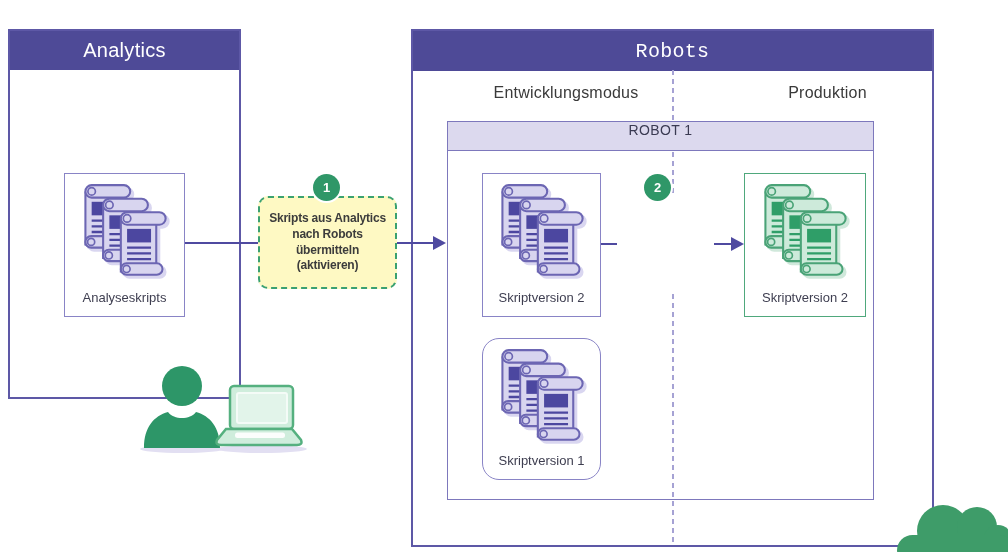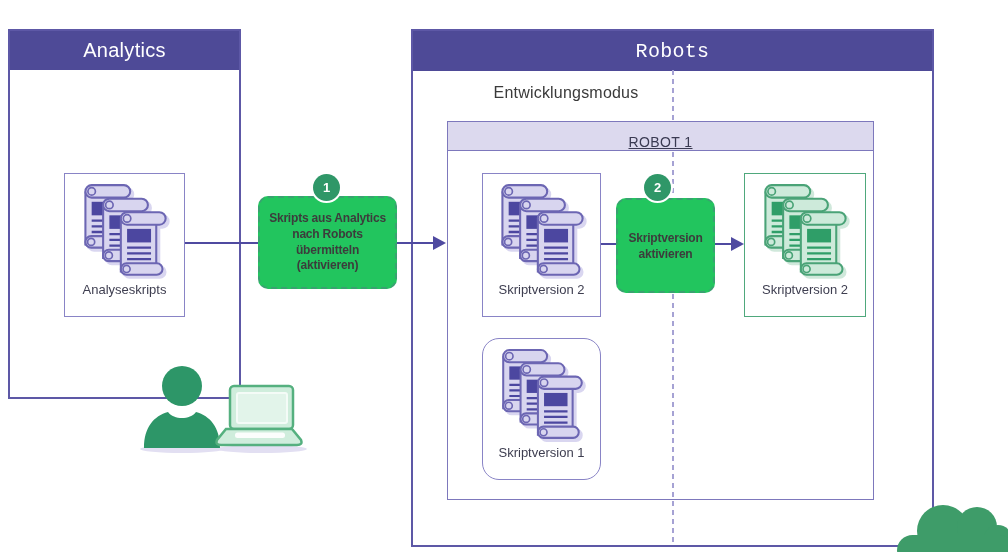--- a/index.html
+++ b/index.html
@@ -22,50 +22,50 @@
   
   .col-label{
     display:flex;align-items:center;justify-content:center;
     font-size:16px;color:#3a3a3a;letter-spacing:.2px;padding-left:48px;
   }
 
   
   .robot-box{background:#fff;border:1.5px solid #7d78bc;}
   .robot-header{
     background:var(--lavender-fill,#dcd9ee);border:1.5px solid #7d78bc;
-    display:flex;align-items:flex-end;justify-content:center;
-    font-size:14px;color:#3a3a52;letter-spacing:.4px;text-decoration:underline;
+    display:flex;align-items:flex-start;justify-content:center;
+    font-size:14px;color:#3a3a52;letter-spacing:.4px;
   }
 
   
   .script-box{
     background:#fff;border:1.4px solid var(--inner-border,#8984c6);
     display:flex;flex-direction:column;align-items:center;justify-content:space-between;
-    padding:8px 2px 19px;
+    padding:8px 2px 11px;
   }
   .script-box.green{border-color:var(--green-border,#4fa87c);}
   .script-label{font-size:13px;color:#3e3e50;white-space:nowrap;}
 
   
   .scroll-purple{
     --sf:var(--icon-purple-fill,#d8d5ef);
     --sl:var(--icon-purple-line,#6c66b3);
     --sa:var(--icon-purple-accent,#4c47a0);
     filter:drop-shadow(3px 3px 0 rgba(185,181,228,.55));
   }
   .scroll-green{
     --sf:var(--icon-green-fill,#cdeada);
     --sl:var(--icon-green-line,#4aa377);
     --sa:var(--icon-green-accent,#2f9e68);
     filter:drop-shadow(3px 3px 0 rgba(170,214,190,.55));
   }
 
   
   .step-box{
-    background:#22c55e;border:2px dashed var(--dashed-green,#3aa171);border-radius:10px;
+    background:#fef9c3;border:2px dashed var(--dashed-green,#3aa171);border-radius:10px;
     display:flex;flex-direction:column;align-items:center;
     font-size:12px;font-weight:bold;color:#3c3c3c;line-height:1.32;
     text-align:center;letter-spacing:-.2px;
   }
   .step-badge{
     width:27px;height:27px;border-radius:50%;
     background:var(--step-green,#2f9768);
     box-shadow:0 0 0 2px #ffffff;
     display:flex;align-items:center;justify-content:center;
     color:#fff;font-size:13px;font-weight:bold;
@@ -109,20 +109,21 @@
     <span class="script-label">Analyseskripts</span>
   </div>
 
   <div class="abs panel" style="left:411px;top:8px;width:523px;height:518px;">
     <div class="panel-header" style="height:40px;font-family:Liberation Mono, monospace;">
       <span class="panel-title">Robots</span>
     </div>
   </div>
 
   <div class="abs col-label" style="left:411px;top:60px;width:262px;height:24px;">Entwicklungsmodus</div>
+  <div class="abs col-label" style="left:673px;top:60px;width:261px;height:24px;">Produktion</div>
 
   <div class="abs robot-box" style="left:447px;top:100px;width:427px;height:379px;"></div>
   <div class="abs robot-header" style="left:447px;top:100px;width:427px;height:30px;">
     <span>ROBOT 1</span>
   </div>
 
   <div class="abs script-box" style="left:482px;top:152px;width:119px;height:144px;">
     <svg class="scroll-purple" width="92" height="100" viewBox="0 0 88 96">
       <use href="#scroll-stack" width="88" height="96"></use>
     </svg>
@@ -165,24 +166,20 @@
   </svg>
 
   <div class="abs step-box" style="left:258px;top:175px;width:139px;height:93px;padding-top:13px;">
     <span>Skripts aus Analytics</span>
     <span>nach Robots</span>
     <span>übermitteln</span>
     <span>(aktivieren)</span>
   </div>
   <div class="abs step-badge" style="left:313px;top:153px;">1</div>
 
-  <div class="abs step-box" style="left:616px;top:177px;width:99px;height:95px;padding-top:31px;">
-    <span>Skriptversion</span>
-    <span>aktivieren</span>
-  </div>
   <div class="abs step-badge" style="left:644px;top:153px;">2</div>
 
   <svg class="abs" style="left:138px;top:338px;" width="172" height="94" viewBox="0 0 172 94">
     <ellipse cx="44" cy="90" rx="42" ry="4" fill="#e2dff2"></ellipse>
     <ellipse cx="124" cy="90" rx="45" ry="4" fill="#e2dff2"></ellipse>
     <g>
       <circle cx="44" cy="27" r="20" fill="var(--figure-green,#2d9668)"></circle>
       <path d="M6,89 C6,68 16,57 30,53 C36,61 52,61 58,53 C72,57 82,68 82,89 Z" fill="var(--figure-green,#2d9668)"></path>
     </g>
     <g>

